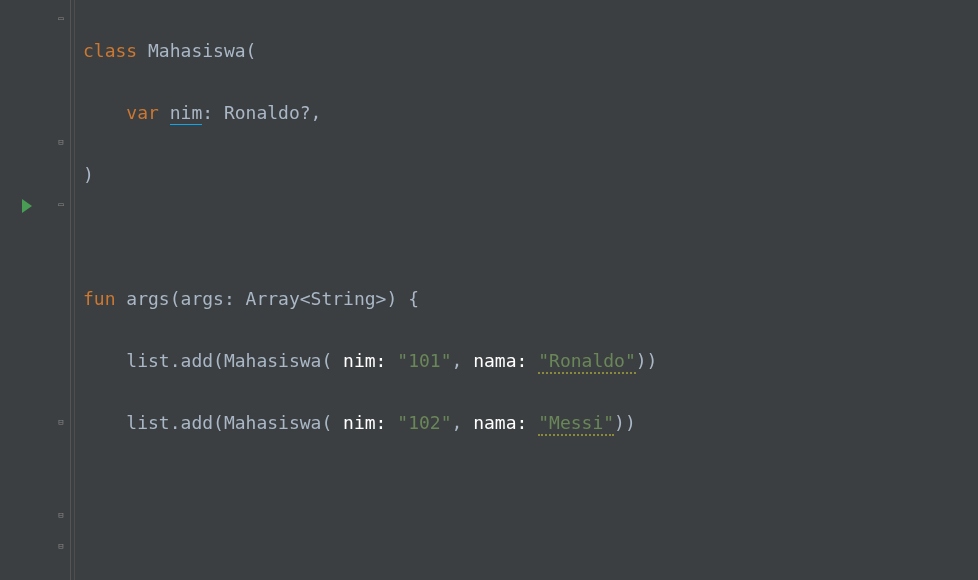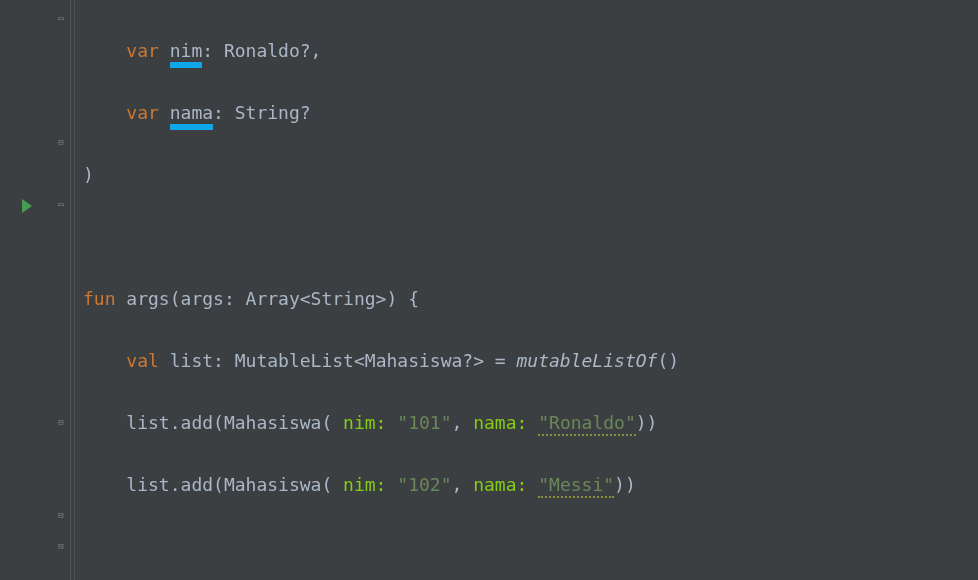--- a/index.html
+++ b/index.html
@@ -2,49 +2,48 @@
 <html><head>
 <meta charset="utf-8">
 <style>
   html,body{margin:0;padding:0;background:#3c3f41;font-family:Consolas,Menlo,Monaco,monospace;font-size:18px;line-height:31px;color:#a9b7c6}
   .editor{display:flex;width:978px;height:580px;overflow:hidden;background:#3c3f41}
   .gutter{width:70px;flex:0 0 70px;position:relative;border-right:1px solid #555}
   .code{padding:4px 0 0 12px;white-space:pre}
   .kw{color:#cc7832}
   .fn-it{color:#a9b7c6;font-style:italic}
   .str{color:#6a8759}
-  .hint{color:#84cc16}
+  .hint{color:#ffffff}
   .warn{border-bottom:2px dotted #8a8a3a;padding-bottom:1px}
-  .uline{border-bottom:6px solid #0ea5e9;padding-bottom:1px}
+  .uline{border-bottom:1px solid #0ea5e9;padding-bottom:1px}
   .fold-handle{position:absolute;left:55px;width:12px;height:12px;display:flex;align-items:center;justify-content:center;font-size:9px;color:#888;line-height:1}
   .fold-handle.diamond{color:#888}
   .run{position:absolute;top:199px;left:22px;width:0;height:0;border-left:10px solid #499c54;border-top:7px solid transparent;border-bottom:7px solid transparent}
   .vline{position:absolute;left:74px;top:0;bottom:0;width:1px;background:#4e4e4e}
 </style>
 </head>
 <body>
 
 <div class="editor">
   <div class="gutter">
     <div class="run"></div>
     <div class="fold-handle" style="top:12px">▭</div>
     <div class="fold-handle diamond" style="top:136px">⊟</div>
     <div class="fold-handle" style="top:198px">▭</div>
     <div class="fold-handle diamond" style="top:416px">⊟</div>
     <div class="fold-handle diamond" style="top:509px">⊟</div>
     <div class="fold-handle diamond" style="top:540px">⊟</div>
   </div>
   <div class="vline"></div>
   <div class="code">
+<div><span class="kw">class </span><span>Mahasiswa</span><span>(</span></div>
 <div><span>    </span><span class="kw">var </span><span class="warn uline">nim</span><span>: Ronaldo?,</span></div>
-<div><span>    </span><span class="kw">var </span><span class="warn uline">nama</span><span>: String?</span></div>
 <div><span>)</span></div>
 <div>&nbsp;</div>
 <div><span class="kw">fun </span><span>args</span><span>(args: Array&lt;String&gt;) {</span></div>
-<div><span>    </span><span class="kw">val </span><span>list</span><span>: MutableList&lt;Mahasiswa?&gt; = </span><span class="fn-it">mutableListOf</span><span>()</span></div>
 <div><span>    </span><span>list.add(Mahasiswa( </span><span class="hint">nim: </span><span class="str">"101"</span><span>, </span><span class="hint">nama: </span><span class="str warn">"Ronaldo"</span><span>))</span></div>
 <div><span>    </span><span>list.add(Mahasiswa( </span><span class="hint">nim: </span><span class="str">"102"</span><span>, </span><span class="hint">nama: </span><span class="str warn">"Messi"</span><span>))</span></div>
 
 
 
 
 
 
 
   </div>

